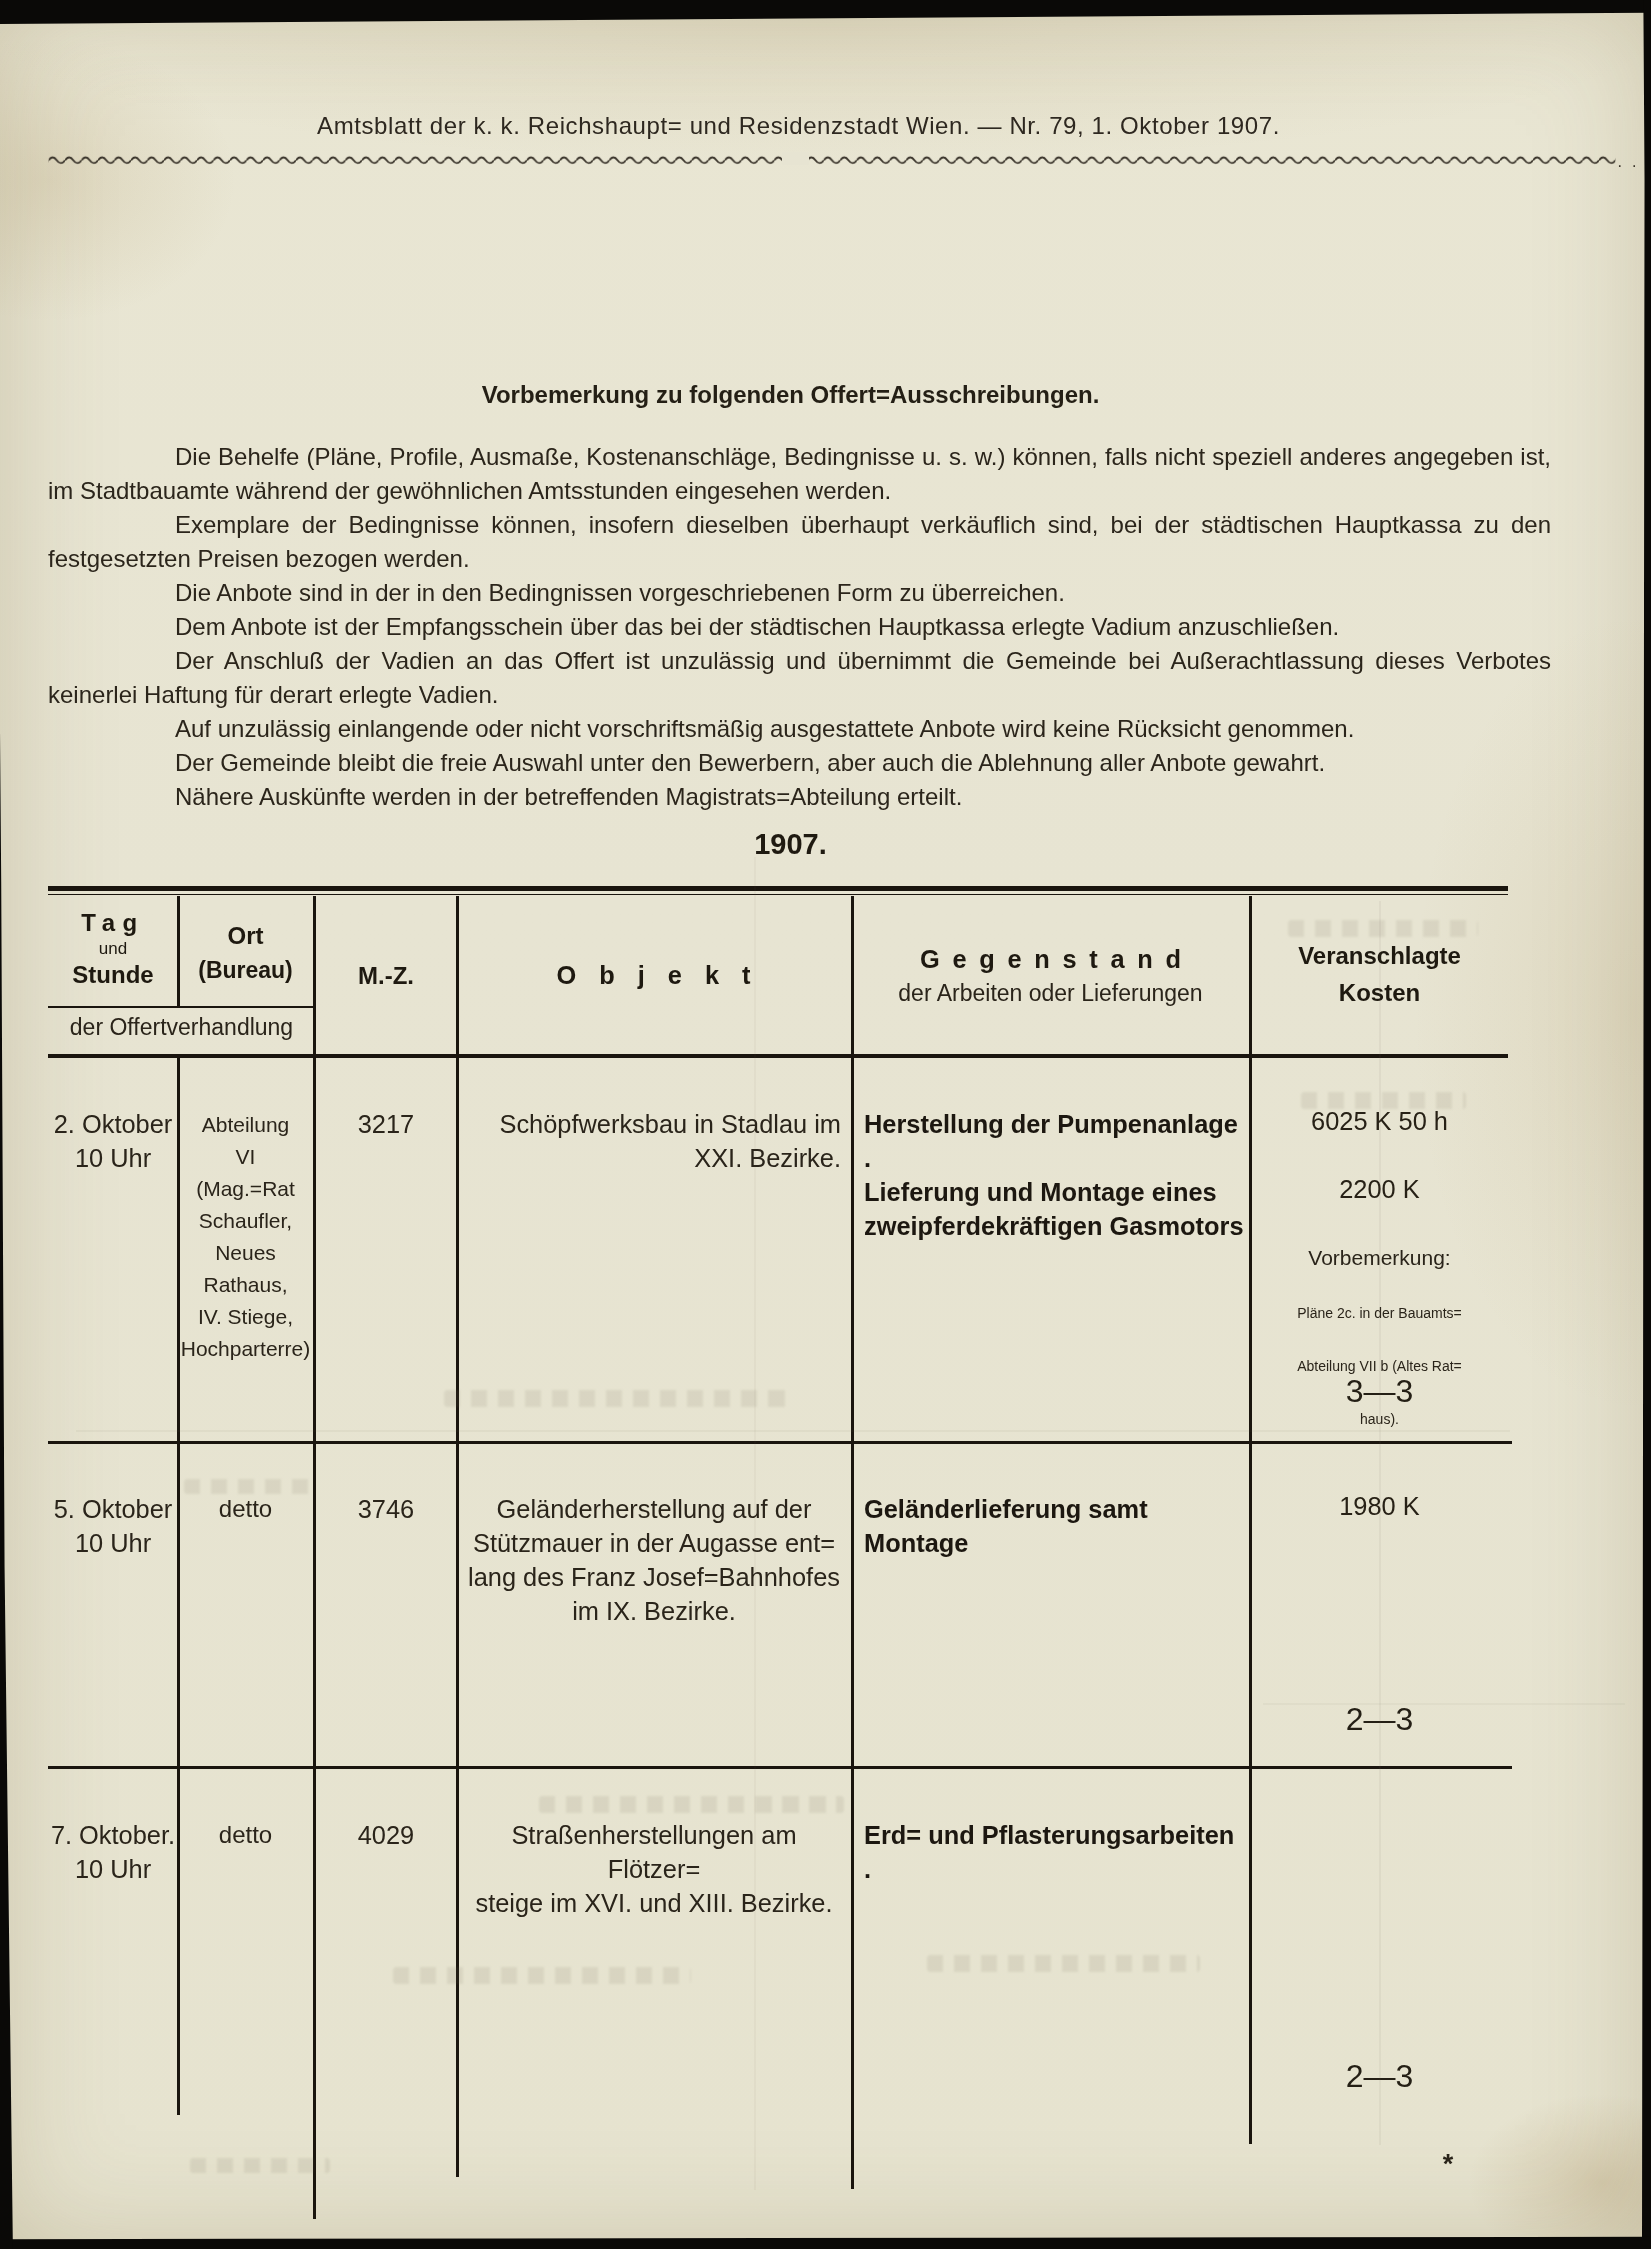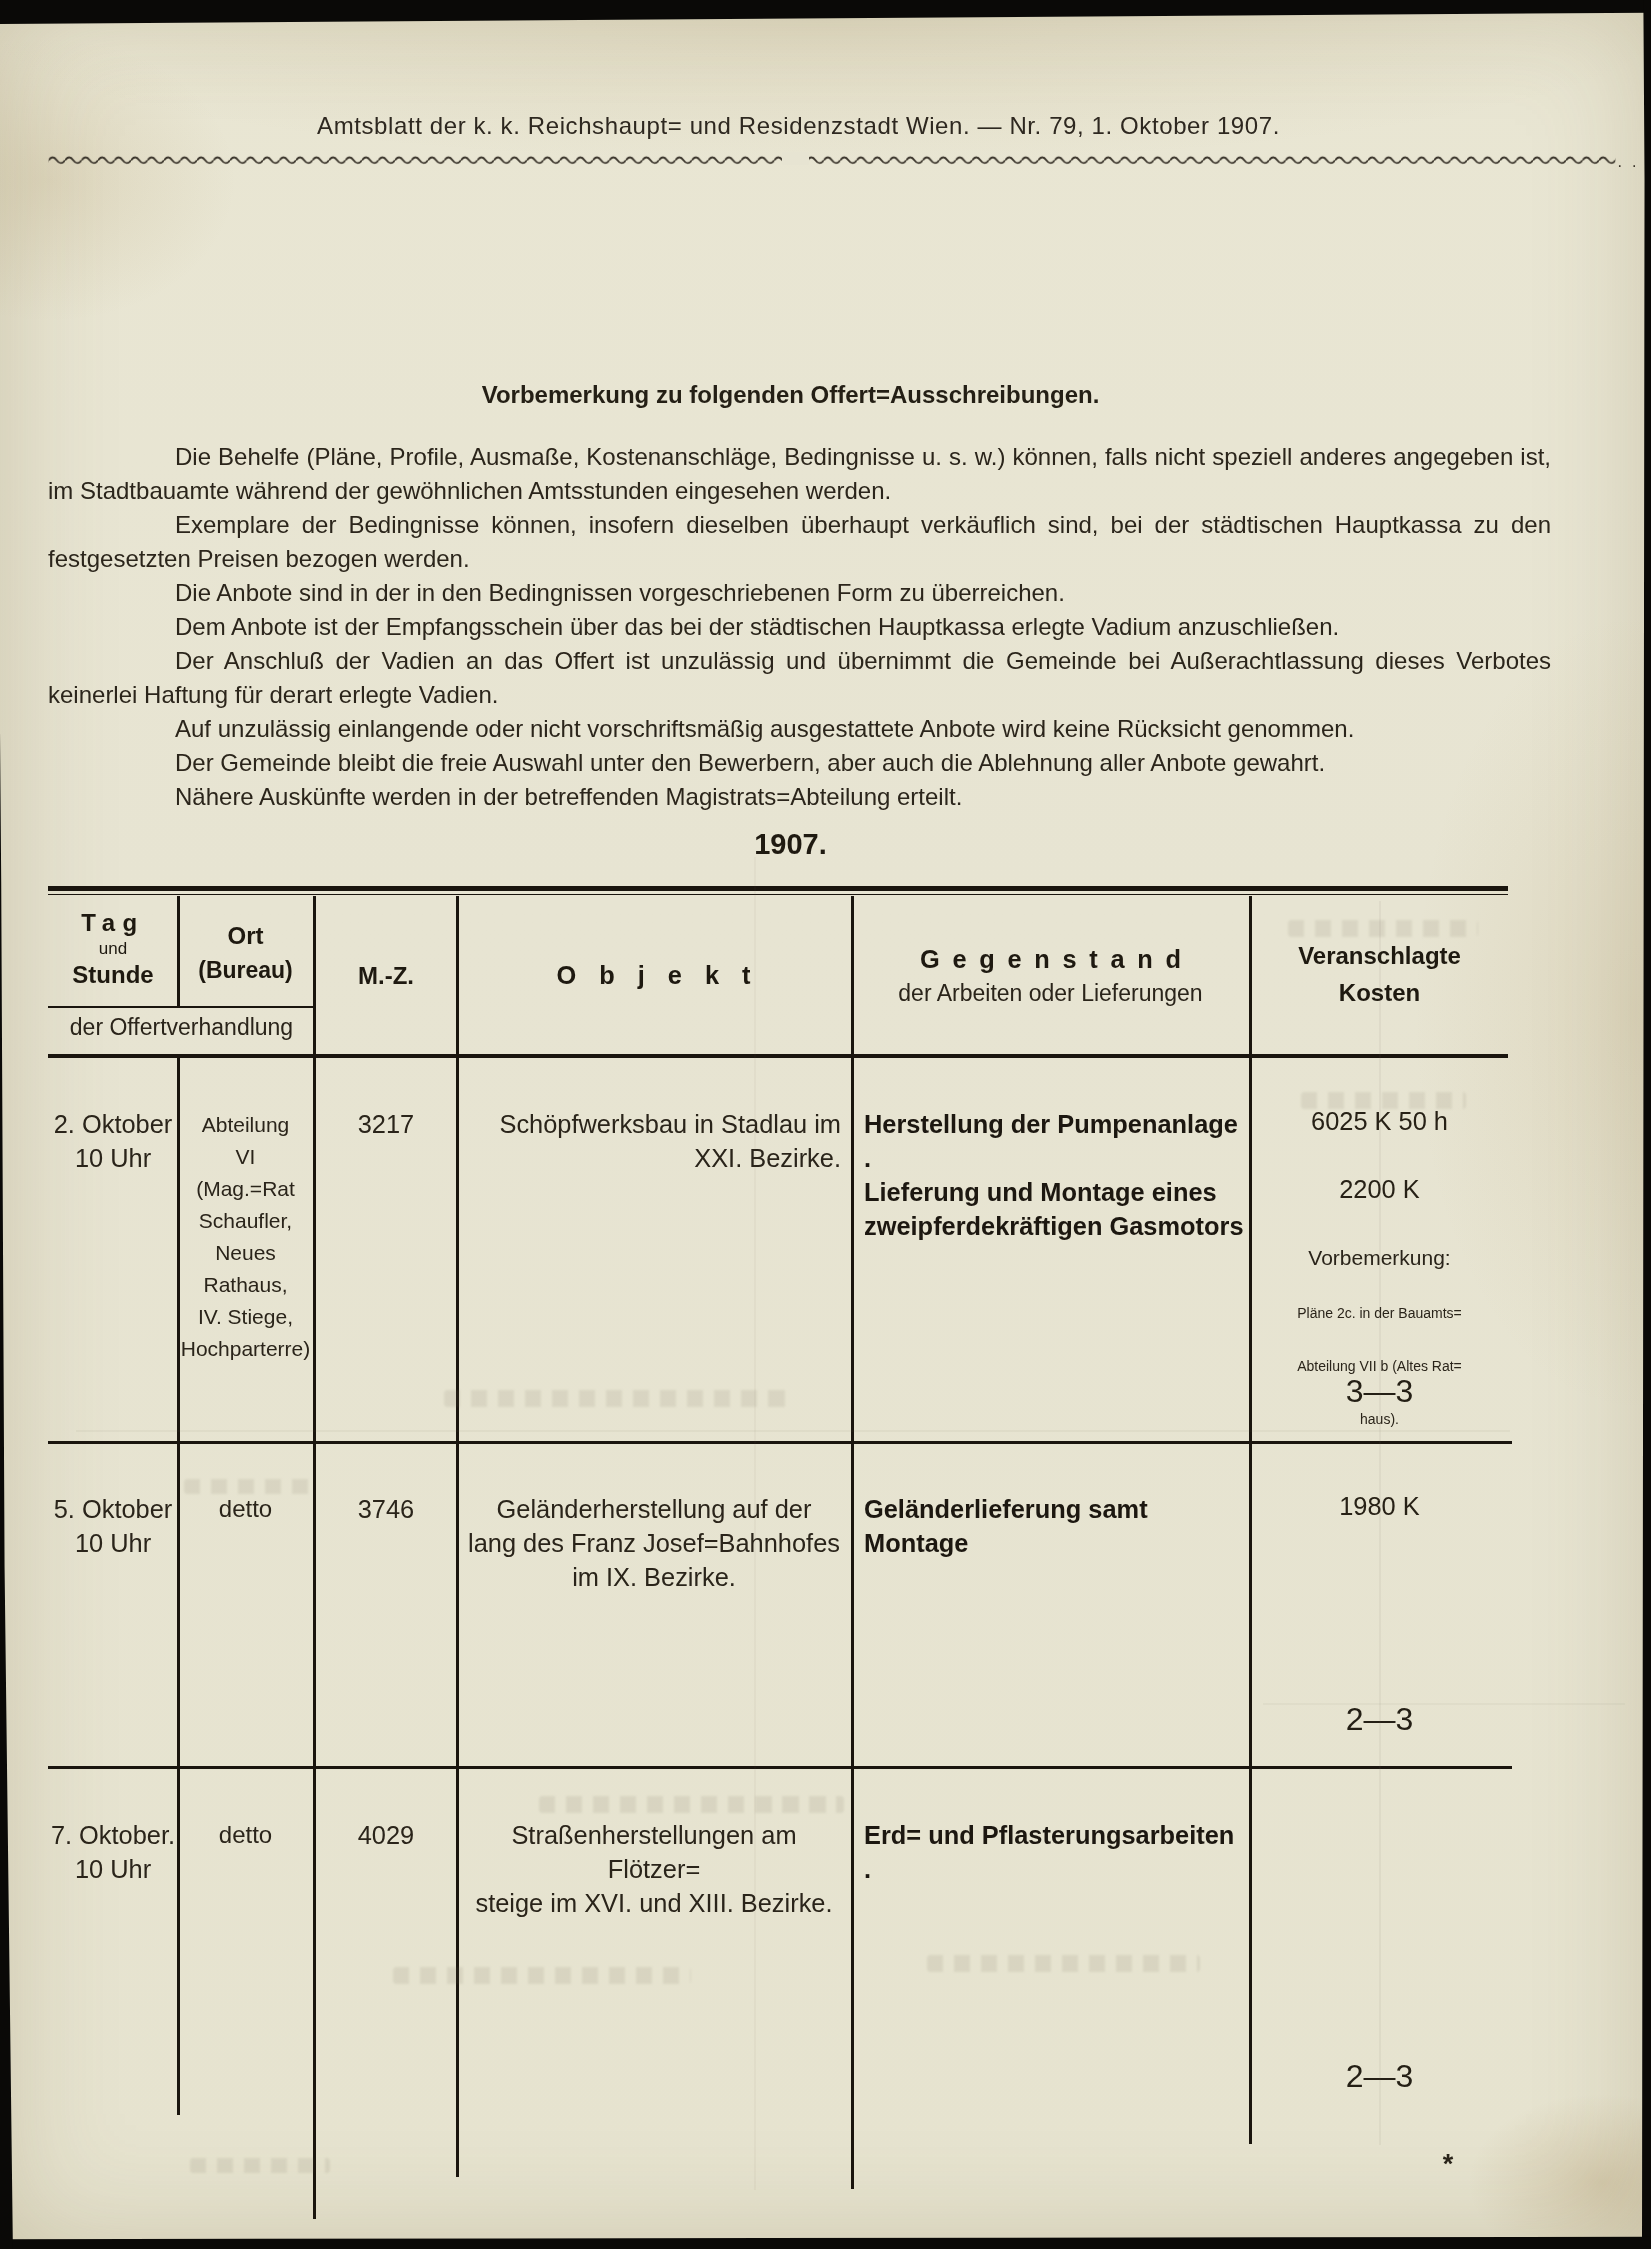--- a/index.html
+++ b/index.html
@@ -178,20 +178,21 @@
     <div class="cell ctr lines54" style="left:0;top:606px;width:130px;">
         <div>5. Oktober</div>
         <div>10 Uhr</div>
       </div>
     <div class="cell ctr lines54" style="left:130px;top:606px;width:135px;font-size:24px;">
         <div>detto</div>
       </div>
     <div class="cell ctr lines54" style="left:267px;top:606px;width:142px;">3746</div>
     <div class="cell ctr lines54" style="left:419px;top:606px;width:374px;">
         <div>Geländerherstellung auf der</div>
+        <div>Stützmauer in der Augasse ent=</div>
         <div>lang des Franz Josef=Bahnhofes</div>
         <div>im IX. Bezirke.</div>
       </div>
     <div class="cell lines54 bold-obj" style="left:816px;top:606px;width:381px;">
         <div>Geländerlieferung samt Montage</div>
       </div>
     <div class="cell kosten" style="left:1203px;top:606px;width:257px;">1980 K</div>
     <div class="cell note" style="left:1203px;top:815px;width:257px;">2—3</div>
 
     <div class="cell ctr lines54" style="left:0;top:932px;width:130px;">

